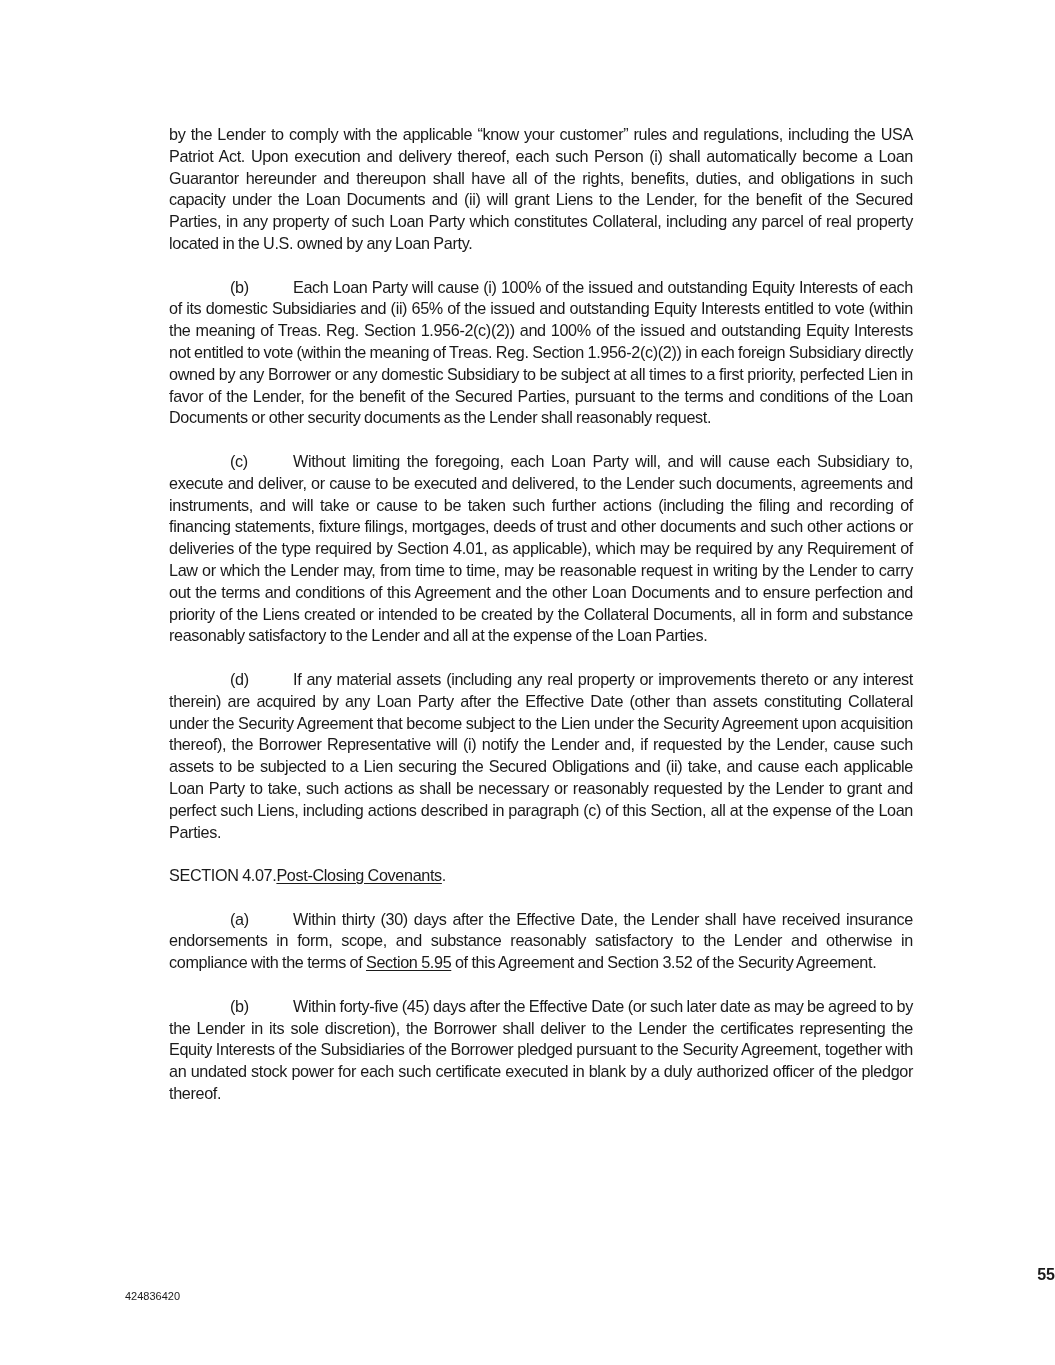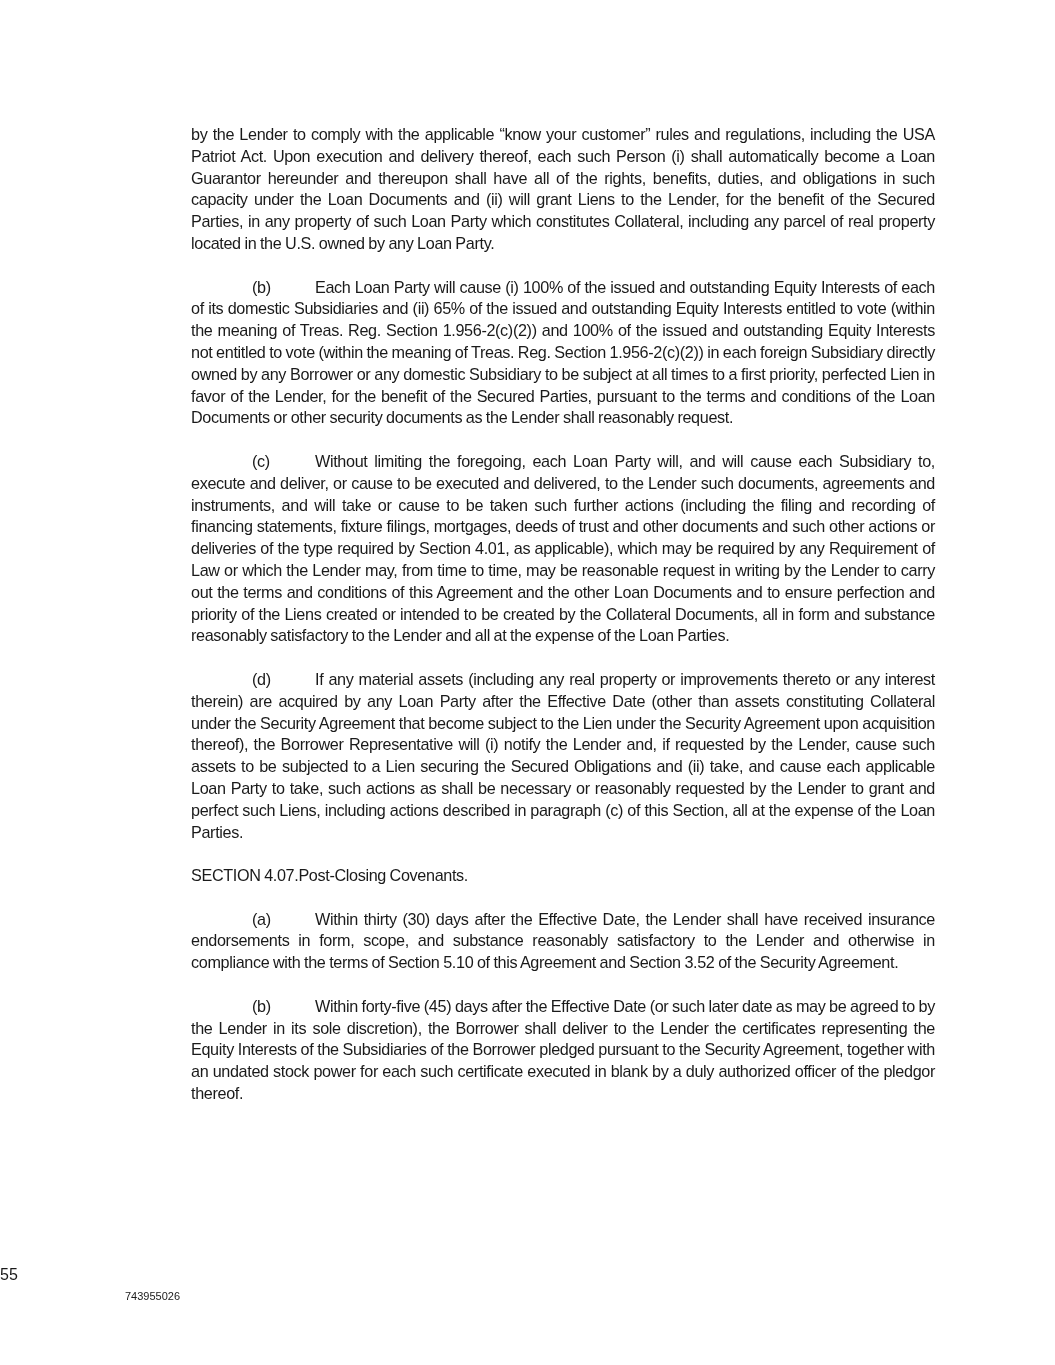--- a/index.html
+++ b/index.html
@@ -10,51 +10,53 @@
     body {
       width: 1055px;
       height: 1365px;
       position: relative;
       overflow: hidden;
       font-family: "Liberation Sans", sans-serif;
       color: #1a1a1a;
     }
     .page-body {
       position: absolute;
-      left: 191px;
+      left: 169px;
       top: 124px;
       width: 744px;
       font-size: 16.2px;
       line-height: 21.8px;
       letter-spacing: -0.35px;
       word-spacing: -0.5px;
     }
     .para {
       margin: 0 0 21.8px 0;
       text-align: justify;
     }
     .indent-marker {
       display: inline-block;
       margin-left: 61px;
       width: 63px;
     }
     .section-heading {
       margin: 0 0 21.8px 0;
     }
     .underline {
+      text-decoration: underline;
       text-underline-offset: 2px;
     }
     .page-number {
       position: absolute;
       left: 0;
       width: 1055px;
       top: 1266px;
-      text-align: left;
+      text-align: right;
       font-size: 16px;
       transform: translateX(0px);
+      font-weight: bold;
     }
     .page-number span {
       position: relative;
       left: 0px;
     }
     .doc-id {
       position: absolute;
       left: 125px;
       top: 1290px;
       font-size: 11px;
@@ -79,26 +81,26 @@
 
   <p class="para">
     <span class="indent-marker">(d)</span><span>If any material assets (including any real property or improvements thereto or any interest therein) are acquired by any Loan Party after the Effective Date (other than assets constituting Collateral under the Security Agreement that become subject to the Lien under the Security Agreement upon acquisition thereof), the Borrower Representative will (i) notify the Lender and, if requested by the Lender, cause such assets to be subjected to a Lien securing the Secured Obligations and (ii)  take, and cause each applicable Loan Party to take, such actions as shall be necessary or reasonably requested by the Lender to grant and perfect such Liens, including actions described in paragraph (c) of this Section, all at the expense of the Loan Parties.</span>
   </p>
 
   <p class="section-heading">
     <span>SECTION 4.07.</span><span class="underline">Post-Closing Covenants</span><span>.</span>
   </p>
 
   <p class="para">
-    <span class="indent-marker">(a)</span><span>Within thirty (30) days after the Effective Date, the Lender shall have received insurance endorsements in form, scope, and substance reasonably satisfactory to the Lender and otherwise in compliance with the terms of </span><span class="underline">Section 5.10</span><span> of this Agreement and Section 3.52 of the Security Agreement.</span>
+    <span class="indent-marker">(a)</span><span>Within thirty (30) days after the Effective Date, the Lender shall have received insurance endorsements in form, scope, and substance reasonably satisfactory to the Lender and otherwise in compliance with the terms of </span><span class="underline">Section 5.95</span><span> of this Agreement and Section 3.52 of the Security Agreement.</span>
   </p>
 
   <p class="para">
     <span class="indent-marker">(b)</span><span>Within forty-five (45) days after the Effective Date (or such later date as may be agreed to by the Lender in its sole discretion), the Borrower shall deliver to the Lender the certificates representing the Equity Interests of the Subsidiaries of the Borrower pledged pursuant to the Security Agreement, together with an undated stock power for each such certificate executed in blank by a duly authorized officer of the pledgor thereof.</span>
   </p>
 
 </div>
 
 <div class="page-number">
   <span>55</span>
 </div>
 
-<div class="doc-id">743955026</div>
+<div class="doc-id">424836420</div>
 
 </body></html>

